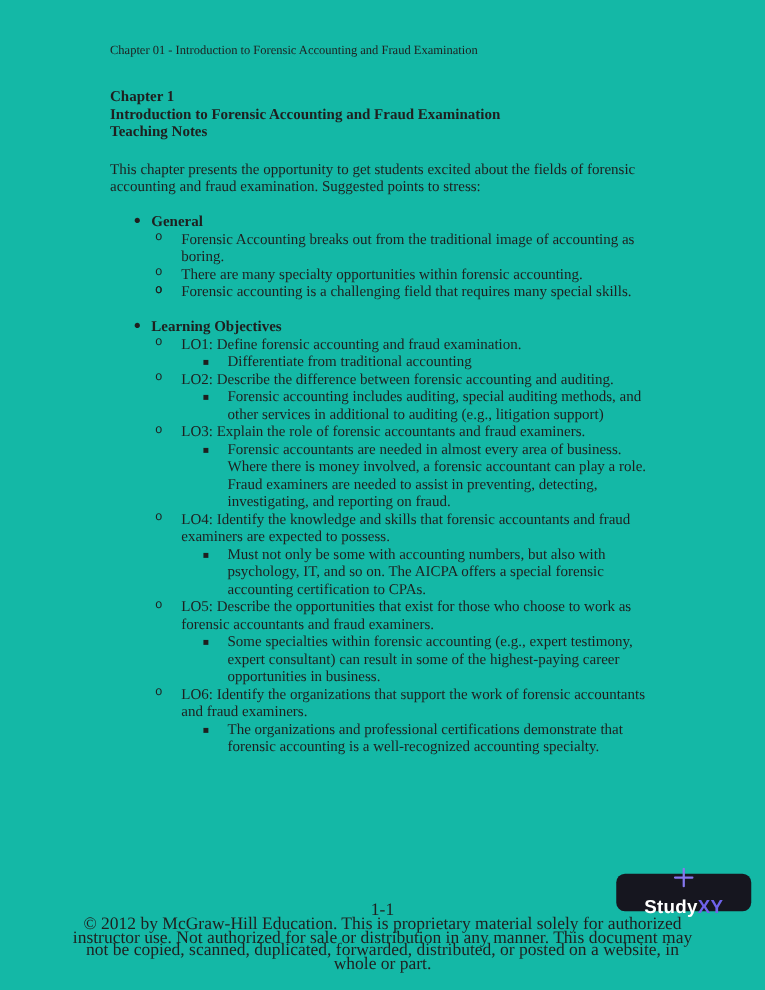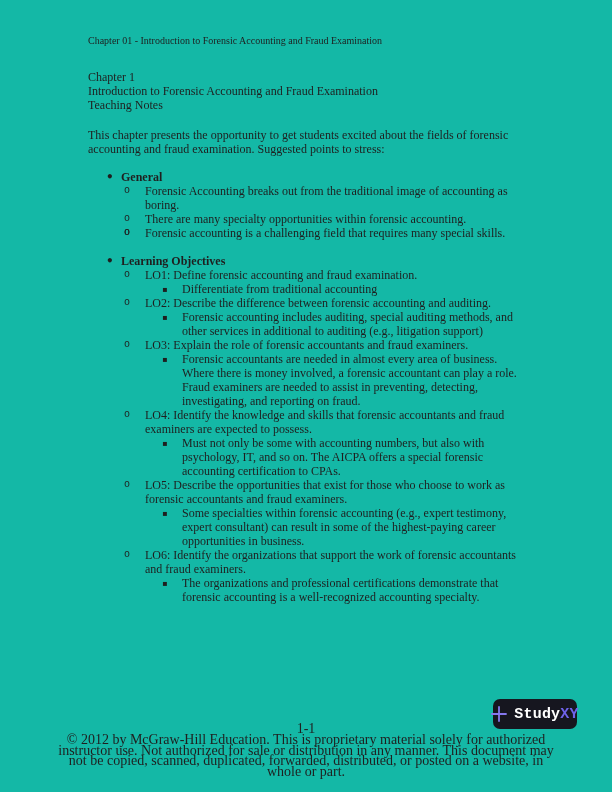--- a/index.html
+++ b/index.html
@@ -30,21 +30,21 @@
     white-space: nowrap;
   }
   .content {
     position: absolute;
     left: 88px;
     top: 70px;
     width: 437px;
     font-size: 12px;
     line-height: 14px;
   }
-  .title-block { font-weight: normal; }
+  .title-block { font-weight: bold; }
   .title-block div { white-space: nowrap; }
   .intro { margin-top: 16px; }
   .lists { margin-top: 0; }
   .row { position: relative; }
   .row .txt { display: block; font-family: Liberation Serif, serif; }
   .lvl1 { padding-left: 33px; margin-top: 14px; font-weight: bold; }
   .lvl1 .mk {
     position: absolute;
     left: 18px;
     top: 0;
@@ -77,29 +77,30 @@
     line-height: 10.8px;
   }
   .footer .copyright {
     max-width: 500px;
     margin: 0 auto;
   }
   .logo-badge {
     position: absolute;
     left: 493px;
     top: 699px;
-    width: 84px;
+    width: 108px;
     height: 30px;
     border-radius: 7px;
     background: var(--logo-bg, #16161f);
     display: flex;
     align-items: center;
     justify-content: center;
     gap: 7px;
-    font-family: Liberation Mono, monospace;
+    font-family: Liberation Sans, sans-serif;
+    flex-direction: column;
   }
   .logo-plus {
     color: var(--logo-accent, #8577ee);
     display: flex;
     align-items: center;
   }
   .brand {
     font-size: 15px;
     font-weight: bold;
     color: #ffffff;

